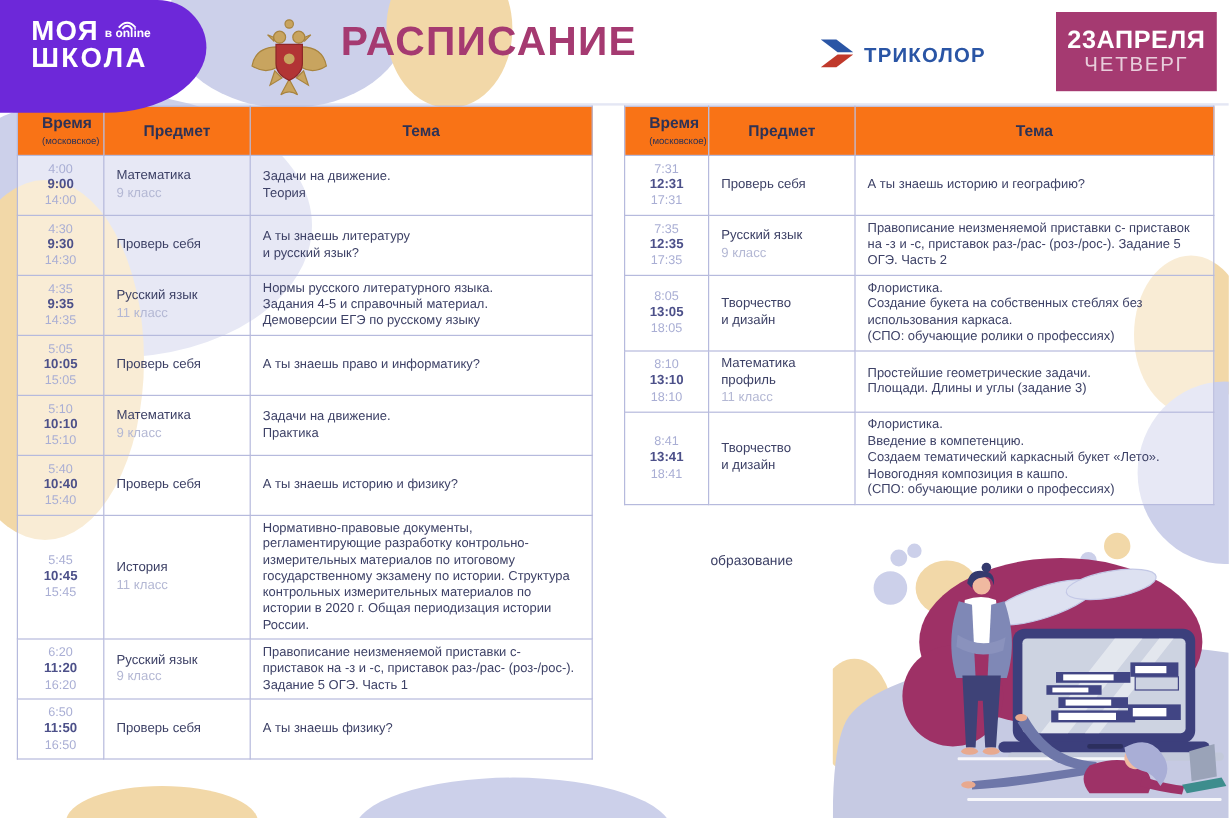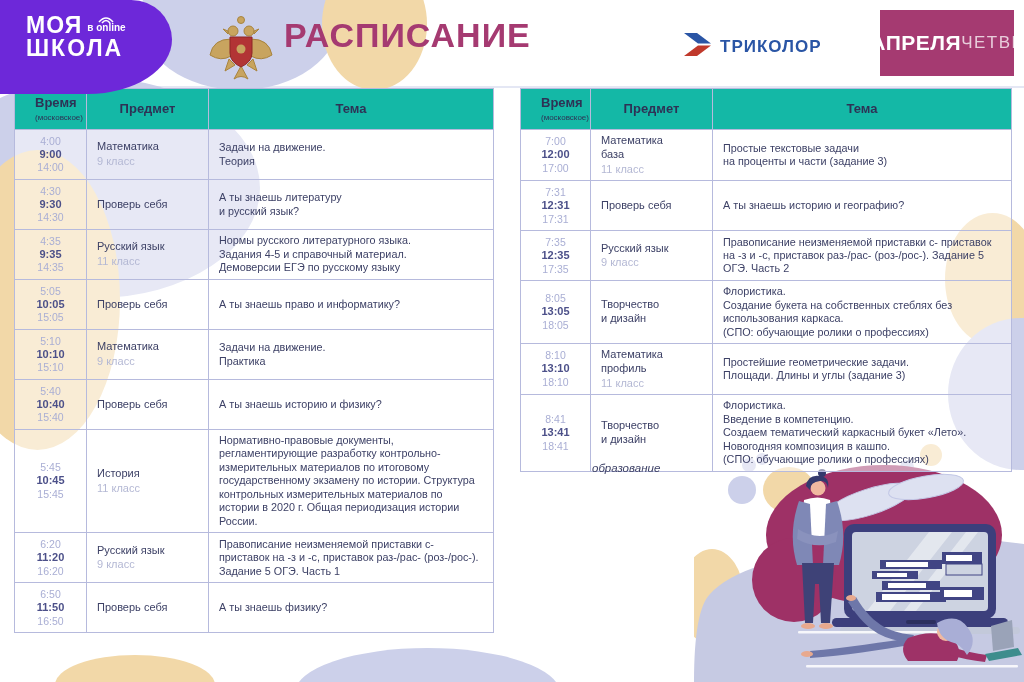--- a/index.html
+++ b/index.html
@@ -27,52 +27,52 @@
   .logo-line2{font-size:23px;font-weight:bold;letter-spacing:2px;}
   .emblem{position:absolute;left:205px;top:9px;z-index:3;}
   .page-title{
     position:absolute;left:284px;top:16px;z-index:3;
     font-size:34px;font-weight:bold;letter-spacing:1px;color:#a53a71;
   }
   .partner{position:absolute;left:683px;top:32px;z-index:3;display:flex;align-items:flex-end;gap:7px;}
   .partner-text{font-size:17px;font-weight:bold;color:#2a55a5;letter-spacing:1px;}
   .date-badge{
     position:absolute;left:880px;top:10px;width:134px;height:66px;z-index:3;
-    background:#a53a71;color:#fff;display:flex;flex-direction:row;
+    background:#a53a71;color:#fff;display:flex;flex-direction:column;
     align-items:center;justify-content:center;line-height:1.1;
   }
   .date-line1{font-size:21px;font-weight:bold;letter-spacing:.5px;}
   .date-line2{font-size:17px;letter-spacing:1.5px;color:rgba(255,255,255,.75);}
 
   
   table.sched{
     position:absolute;z-index:2;border-collapse:collapse;table-layout:fixed;
     font-size:11px;line-height:1.25;
   }
   #table-left{left:14px;top:88px;width:480px;}
   #table-right{left:520px;top:88px;width:492px;}
   .sched th,.sched td{border:1px solid #b6badd;vertical-align:middle;}
   .sched th{
-    background:#14b8a6;color:#2e3255;font-size:13px;font-weight:bold;
+    background:#f97316;color:#2e3255;font-size:13px;font-weight:bold;
     padding:5px 20px;height:30px;
   }
   .sched th .sub{font-size:8px;font-weight:normal;display:block;margin-top:1px;}
   .sched td{background:rgba(255,255,255,.52);padding:4px 10px;}
   .c-time{text-align:center;padding:4px 4px !important;}
   .t-alt{color:#a9aed4;font-size:10.5px;}
   .t-main{color:#4c5089;font-weight:bold;font-size:11px;}
   .s-name{color:#3d4166;white-space:pre-line;}
   .s-grade{color:#b4b8d4;margin-top:1px;}
   .c-topic{white-space:pre-line;color:#3d4166;font-size:10.8px;}
   .sched tr{min-height:43px;}
   .sched td{height:41px;}
 
   
   .footnote{position:absolute;left:520px;top:461px;z-index:2;font-size:11.5px;color:#3d4166;line-height:1.35;}
-  .footnote .l2{padding-left:72px;font-style:italic;}
+  .footnote .l2{padding-left:72px;}
 
   
   .illustration{position:absolute;left:694px;top:432px;z-index:1;}
 </style>
 </head>
 <body>
 
 <div class="hairline"></div>
 <div class="blob b-lav" style="left:140px;top:-55px;width:200px;height:145px;"></div>
 <div class="blob b-peach" style="left:322px;top:-42px;width:105px;height:132px;"></div>
@@ -262,34 +262,20 @@
       <col>
     </colgroup>
   <thead>
     <tr>
       <th><span>Время</span><span class="sub">(московское)</span></th>
       <th>Предмет</th>
       <th>Тема</th>
     </tr>
   </thead>
   <tbody>
-      <tr>
-        <td class="c-time">
-          <div class="t-alt">7:00</div>
-          <div class="t-main">12:00</div>
-          <div class="t-alt">17:00</div>
-        </td>
-        <td class="c-subject">
-          <div class="s-name">Математика
-база</div>
-          <div class="s-grade">11 класс</div>
-        </td>
-        <td class="c-topic">Простые текстовые задачи
-на проценты и части (задание 3)</td>
-      </tr>
       <tr>
         <td class="c-time">
           <div class="t-alt">7:31</div>
           <div class="t-main">12:31</div>
           <div class="t-alt">17:31</div>
         </td>
         <td class="c-subject">
           <div class="s-name">Проверь себя</div>
         </td>
         <td class="c-topic">А ты знаешь историю и географию?</td>

